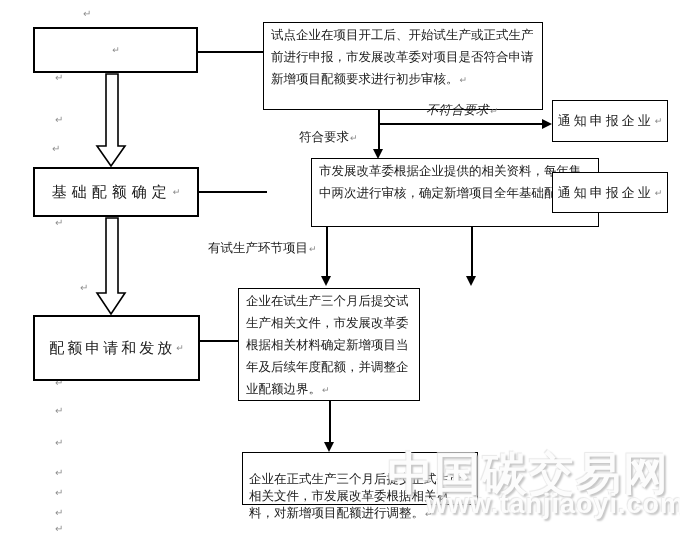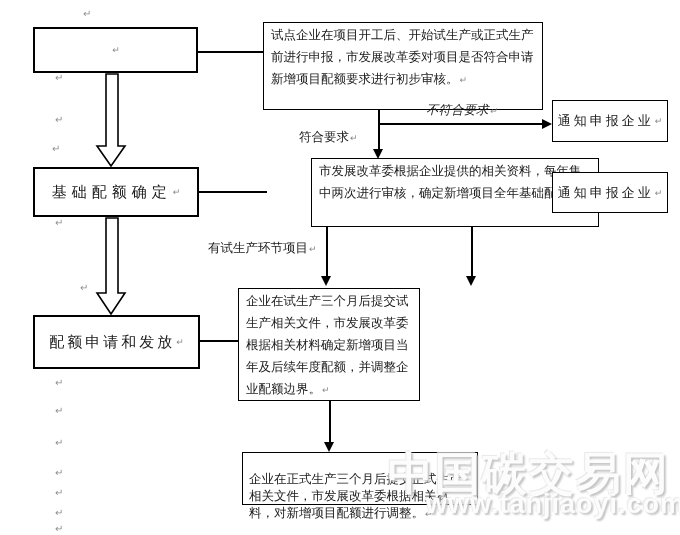--- a/index.html
+++ b/index.html
@@ -55,21 +55,21 @@
 
   <div class="box headline" style="left:33px; top:27px; width:165px; height:46px;">
       <span class="ret">↵</span>
   </div>
 
   <div class="box headline" style="left:33px; top:167px; width:166px; height:50px;">
     <span>基础配额确定</span>
       <span class="ret">↵</span>
   </div>
 
-  <div class="box headline" style="left:33px; top:315px; width:167px; height:54px; letter-spacing:3px;">
+  <div class="box headline" style="left:33px; top:315px; width:167px; height:66px; letter-spacing:3px;">
     <span>配额申请和发放</span>
       <span class="ret">↵</span>
   </div>
 
   <div class="box body-text" style="left:263px; top:22px; width:280px; height:88px;">
     <span>试点企业在项目开工后、开始试生产或正式生产前进行申报，市发展改革委对项目是否符合申请新增项目配额要求进行初步审核。</span><span class="ret">↵</span>
   </div>
 
   <div class="box notify" style="left:552px; top:100px; width:116px; height:42px;">
     <span>通知申报企业</span>

